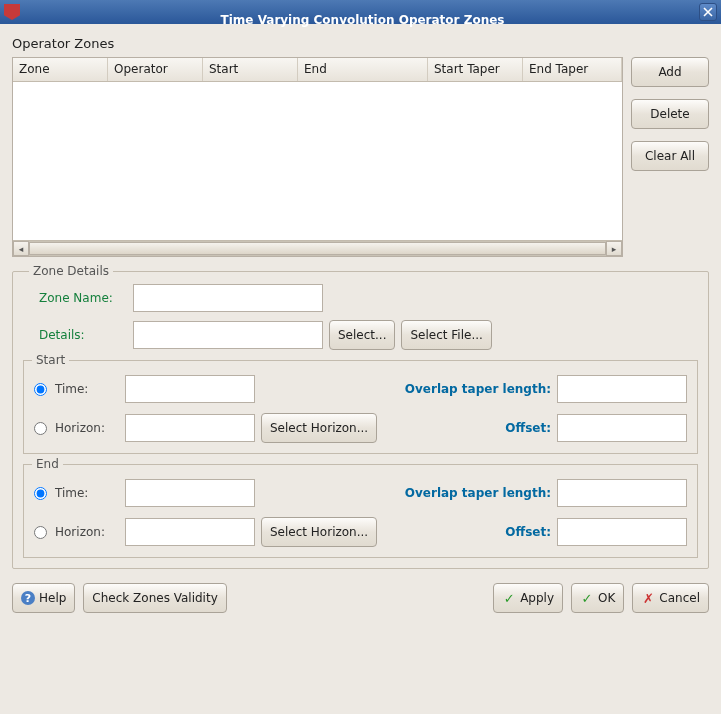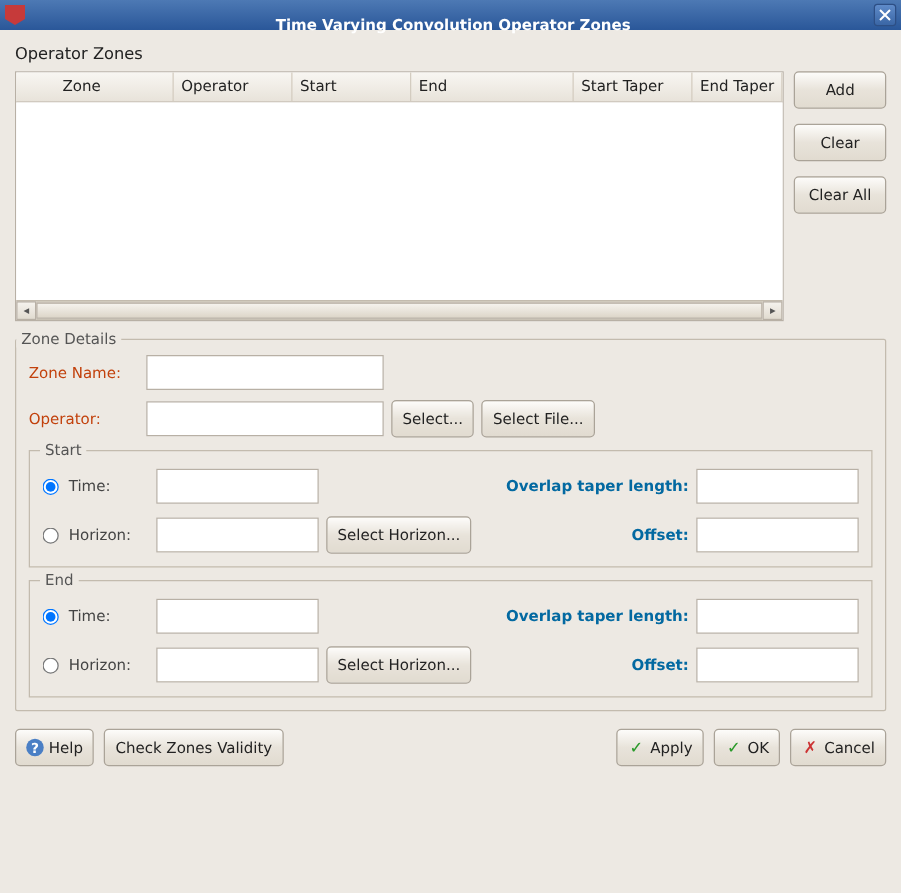--- a/index.html
+++ b/index.html
@@ -56,21 +56,21 @@
     height: 24px;
   }
   .thead .col {
     padding: 4px 6px;
     border-right: 1px solid #d3ccc0;
     font-size: 12px;
     color: #222;
     white-space: nowrap;
     overflow: hidden;
   }
-  .col-zone { width: 95px; margin-left: 31px; }
+  .col-zone { width: 95px; }
   .col-operator { width: 95px; }
   .col-start { width: 95px; }
   .col-end { width: 130px; }
   .col-starttaper { width: 95px; }
   .col-endtaper { flex: 1; border-right: none; }
   .tbody { flex: 1; background: #fff; }
   .hscrollbar {
     height: 16px;
     background: #ede9e3;
     border-top: 1px solid #c3bbae;
@@ -100,28 +100,28 @@
   }
   .fieldset {
     border: 1px solid #c3bbae;
     border-radius: 2px;
     padding: 12px 10px 10px;
     margin-top: 14px;
     position: relative;
   }
   .fieldset > .legend {
     position: absolute;
-    top: -8px; left: 0;
+    top: -8px; left: 16px;
     background: #ede9e3;
     padding: 0 4px;
     font-size: 12px;
     color: #555;
   }
   .form-row { display:flex; align-items:center; gap:6px; margin-bottom:8px; }
-  .form-row .lbl { width: 88px; color:#c2410c; }
+  .form-row .lbl { width: 88px; color:#15803d;margin-left:16px; }
   .text-input {
     height: 28px;
     border: 1px solid #b8b0a5;
     background: #fff;
     padding: 0 4px;
     font-size: 12px;
   }
   .text-input.w190 { width: 190px; }
   .text-input.w130 { width: 130px; }
   .sub-fieldset {
@@ -187,35 +187,35 @@
       <div class="hscrollbar">
         <div class="arrow">◂</div>
         <div class="track">
             <div class="thumb"></div>
           </div>
         <div class="arrow">▸</div>
       </div>
     </div>
     <div class="btn-col">
       <div class="btn">Add</div>
-      <div class="btn">Clear</div>
+      <div class="btn">Delete</div>
       <div class="btn">Clear All</div>
     </div>
   </div>
 
   <div class="fieldset">
     <div class="legend">Zone Details</div>
 
     <div class="form-row">
       <div class="lbl">Zone Name:</div>
       <input class="text-input w190" value="" style="">
     </div>
 
     <div class="form-row">
-      <div class="lbl">Operator:</div>
+      <div class="lbl">Details:</div>
       <input class="text-input w190" value="" style="">
       <div class="btn">Select...</div>
       <div class="btn">Select File...</div>
     </div>
 
     <div class="sub-fieldset">
       <div class="legend">Start</div>
       <div class="radio-row">
         <input type="radio" name="start-mode" checked="" style="">
         <span class="rlabel">Time:</span>

